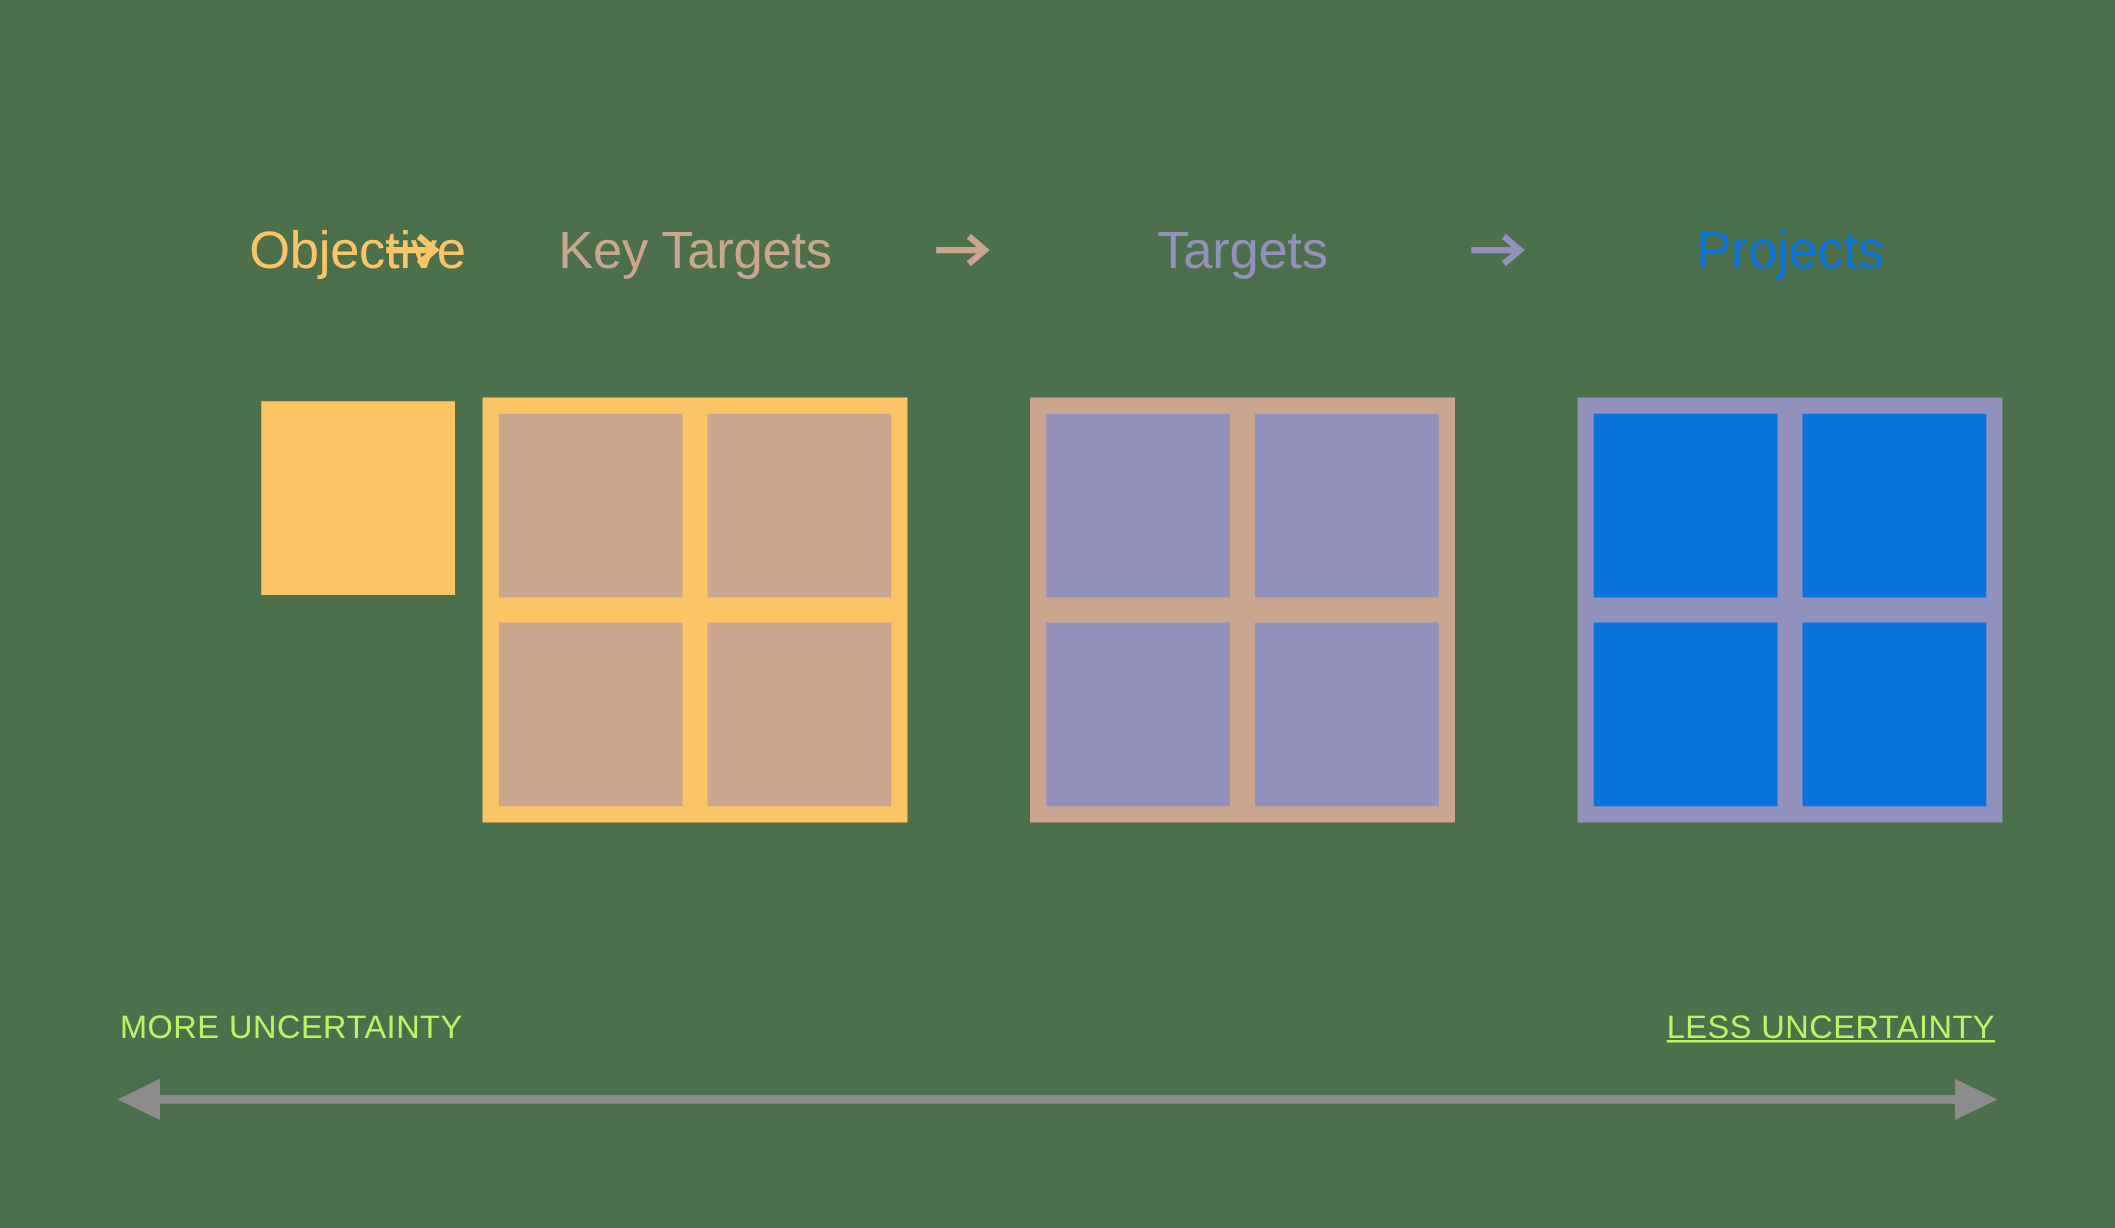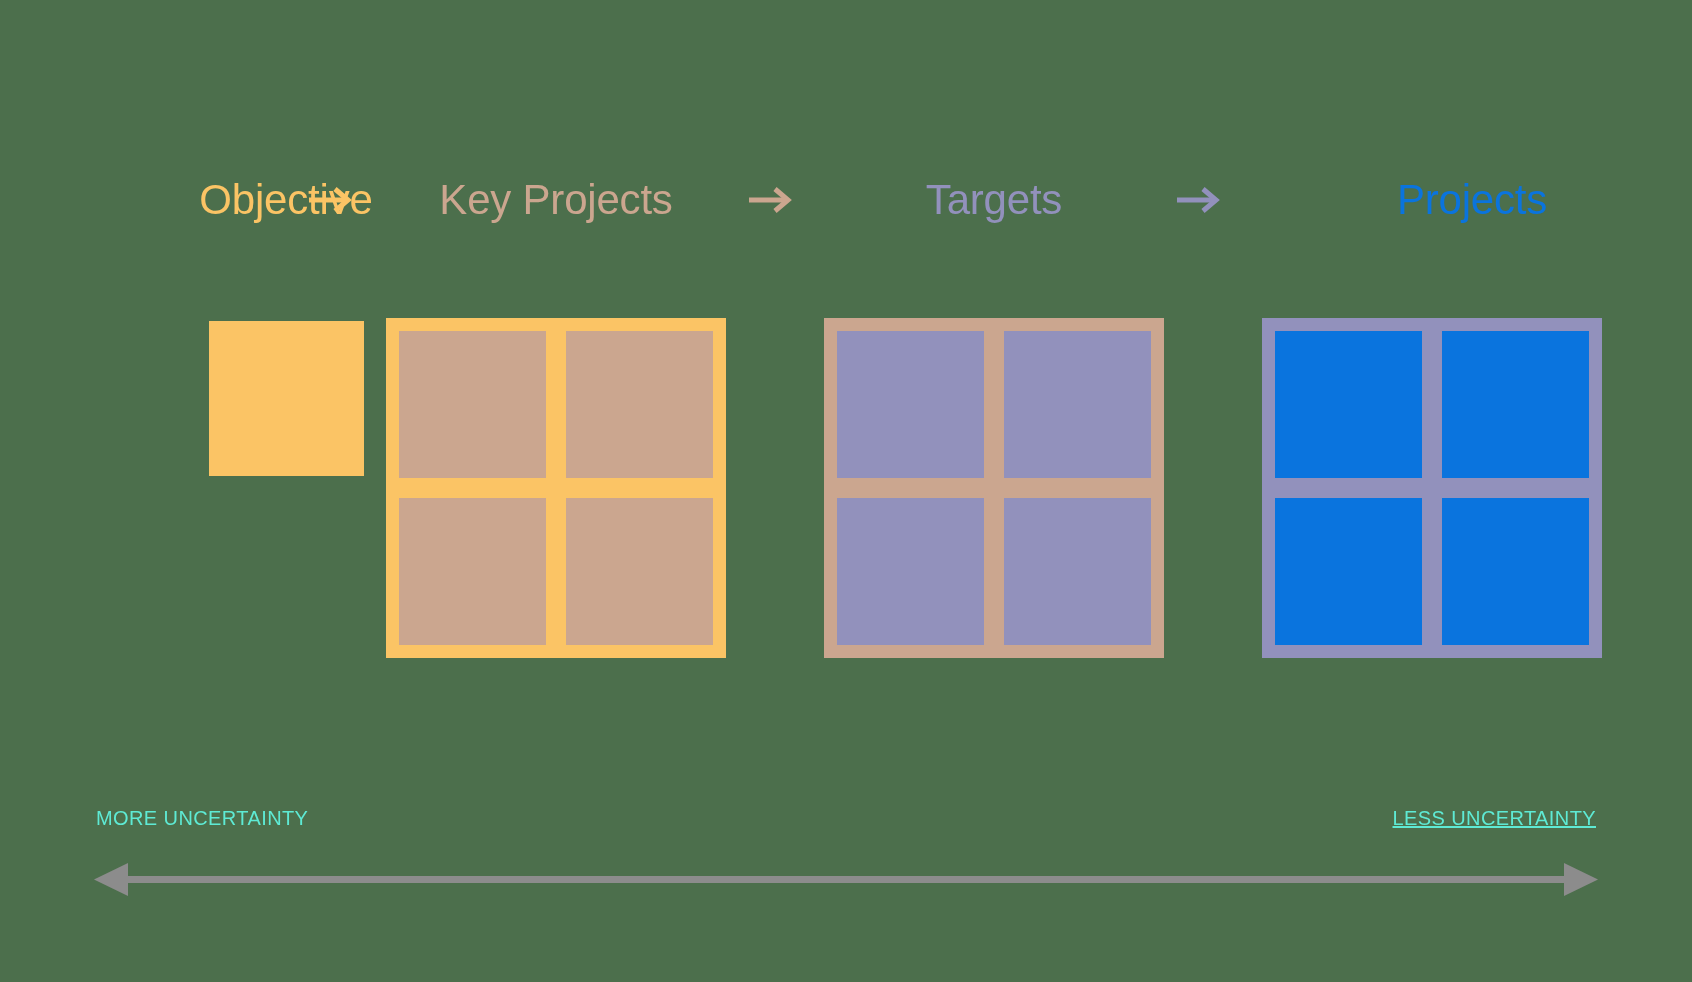--- a/index.html
+++ b/index.html
@@ -101,24 +101,24 @@
     position: absolute;
     left: 0;
     top: 808px;
     width: 1692px;
     height: 40px;
   }
 
   .axis-label {
     position: absolute;
     top: 0;
-    font-size: 20px;
+    font-size: 26px;
     font-weight: 400;
     letter-spacing: 0.4px;
-    color: #5eead4;
+    color: #bef264;
     white-space: nowrap;
     line-height: 1;
   }
 
   .axis-label.left  { left: 96px; }
   .axis-label.right { right: 96px; text-decoration: underline; }
 
   .axis-arrow {
     position: absolute;
     left: 94px;
@@ -140,42 +140,42 @@
     </div>
 
     <div class="arrow-head" style="left:300px;width:60px;">
       <svg width="46" height="30" viewBox="0 0 46 30" aria-hidden="true">
         <path d="M2 15 H38" stroke="#fbc465" stroke-width="5" fill="none" stroke-linecap="butt"></path>
         <path d="M28 4 L41 15 L28 26" stroke="#fbc465" stroke-width="5" fill="none" stroke-linecap="butt" stroke-linejoin="miter"></path>
       </svg>
     </div>
 
     <div class="stage-head" style="left:386px;width:340px;">
-      <span class="stage-title" style="color:#cba68f;">Key Projects</span>
+      <span class="stage-title" style="color:#cba68f;">Key Targets</span>
     </div>
 
     <div class="arrow-head" style="left:740px;width:60px;">
       <svg width="46" height="30" viewBox="0 0 46 30" aria-hidden="true">
         <path d="M2 15 H38" stroke="#cba68f" stroke-width="5" fill="none"></path>
         <path d="M28 4 L41 15 L28 26" stroke="#cba68f" stroke-width="5" fill="none" stroke-linejoin="miter"></path>
       </svg>
     </div>
 
     <div class="stage-head" style="left:824px;width:340px;">
       <span class="stage-title" style="color:#9291bc;">Targets</span>
     </div>
 
     <div class="arrow-head" style="left:1168px;width:60px;">
       <svg width="46" height="30" viewBox="0 0 46 30" aria-hidden="true">
         <path d="M2 15 H38" stroke="#9291bc" stroke-width="5" fill="none"></path>
         <path d="M28 4 L41 15 L28 26" stroke="#9291bc" stroke-width="5" fill="none" stroke-linejoin="miter"></path>
       </svg>
     </div>
 
-    <div class="stage-head" style="left:1302px;width:340px;">
+    <div class="stage-head" style="left:1262px;width:340px;">
       <span class="stage-title" style="color:#0a74de;">Projects</span>
     </div>
 
   </div>
 
   <div class="blocks-row">
 
     <div class="block-wrap" style="left:116px;">
       <div class="solid-square" style="background:#fbc465;"></div>
     </div>

